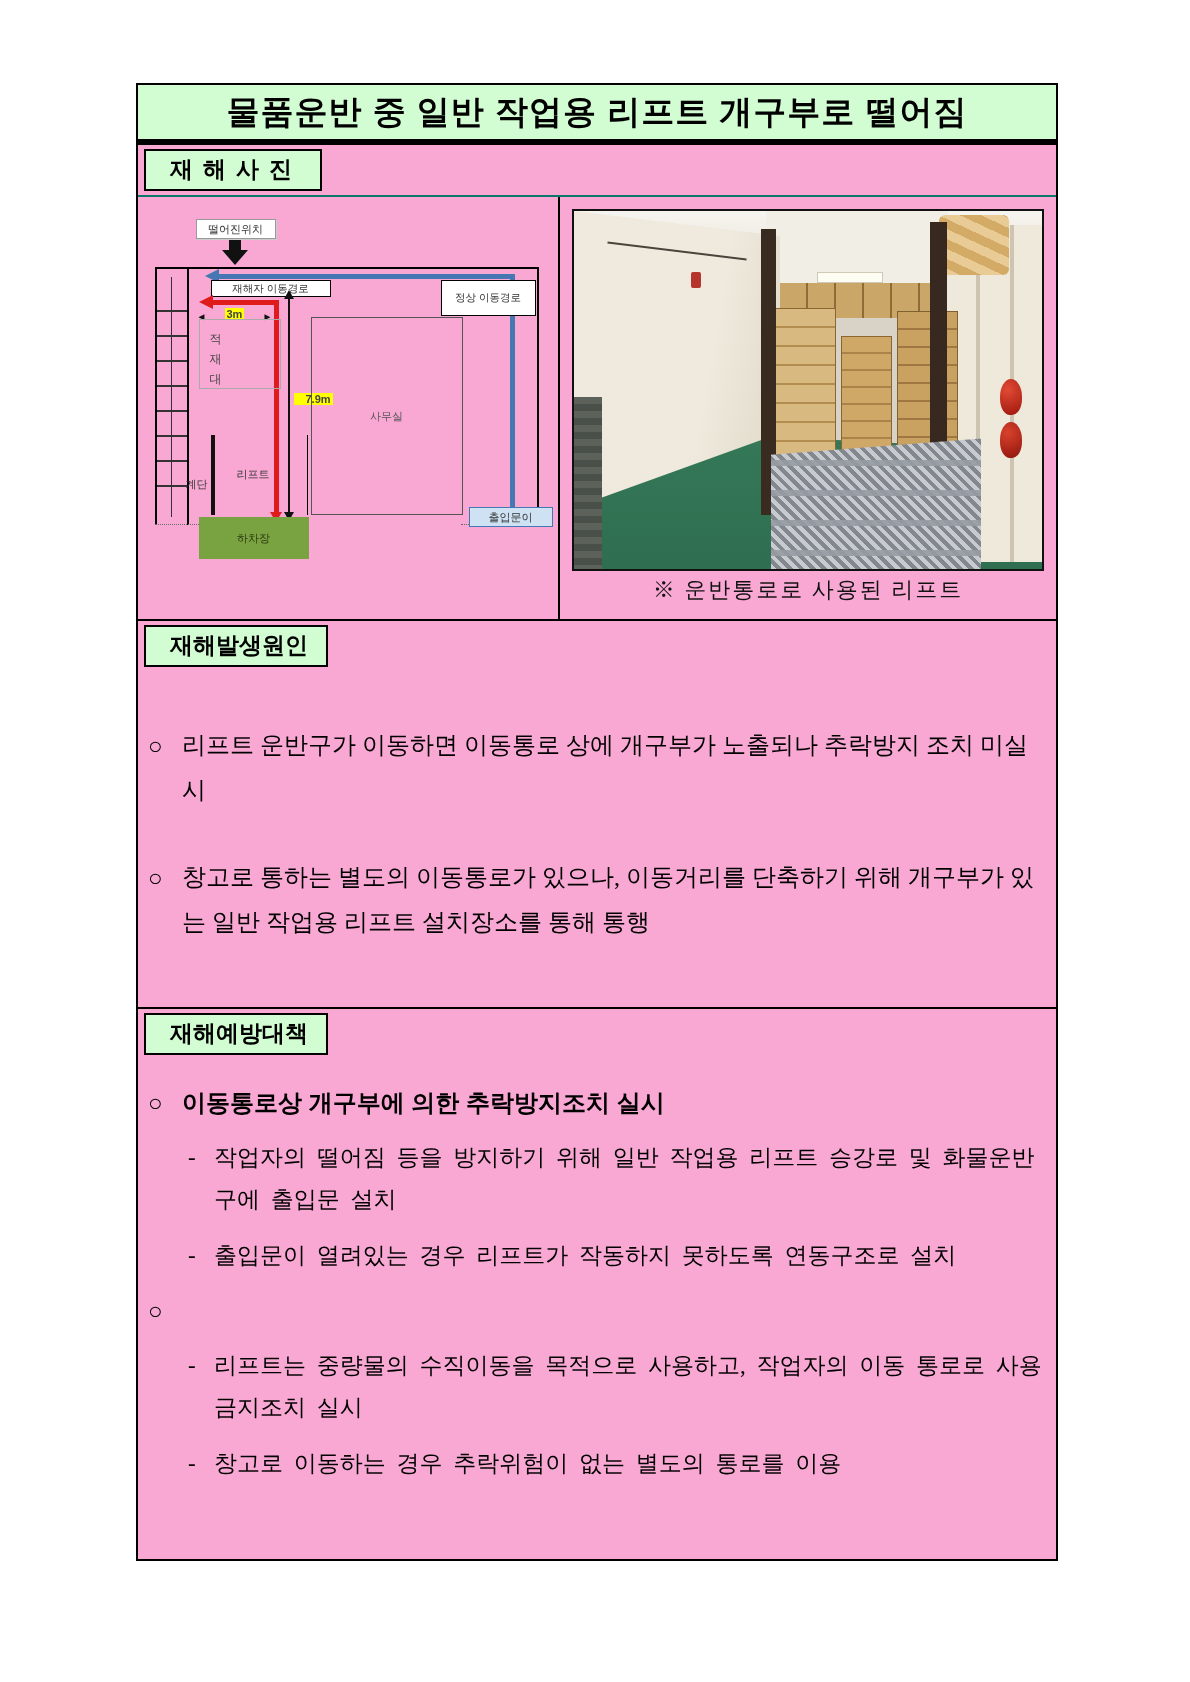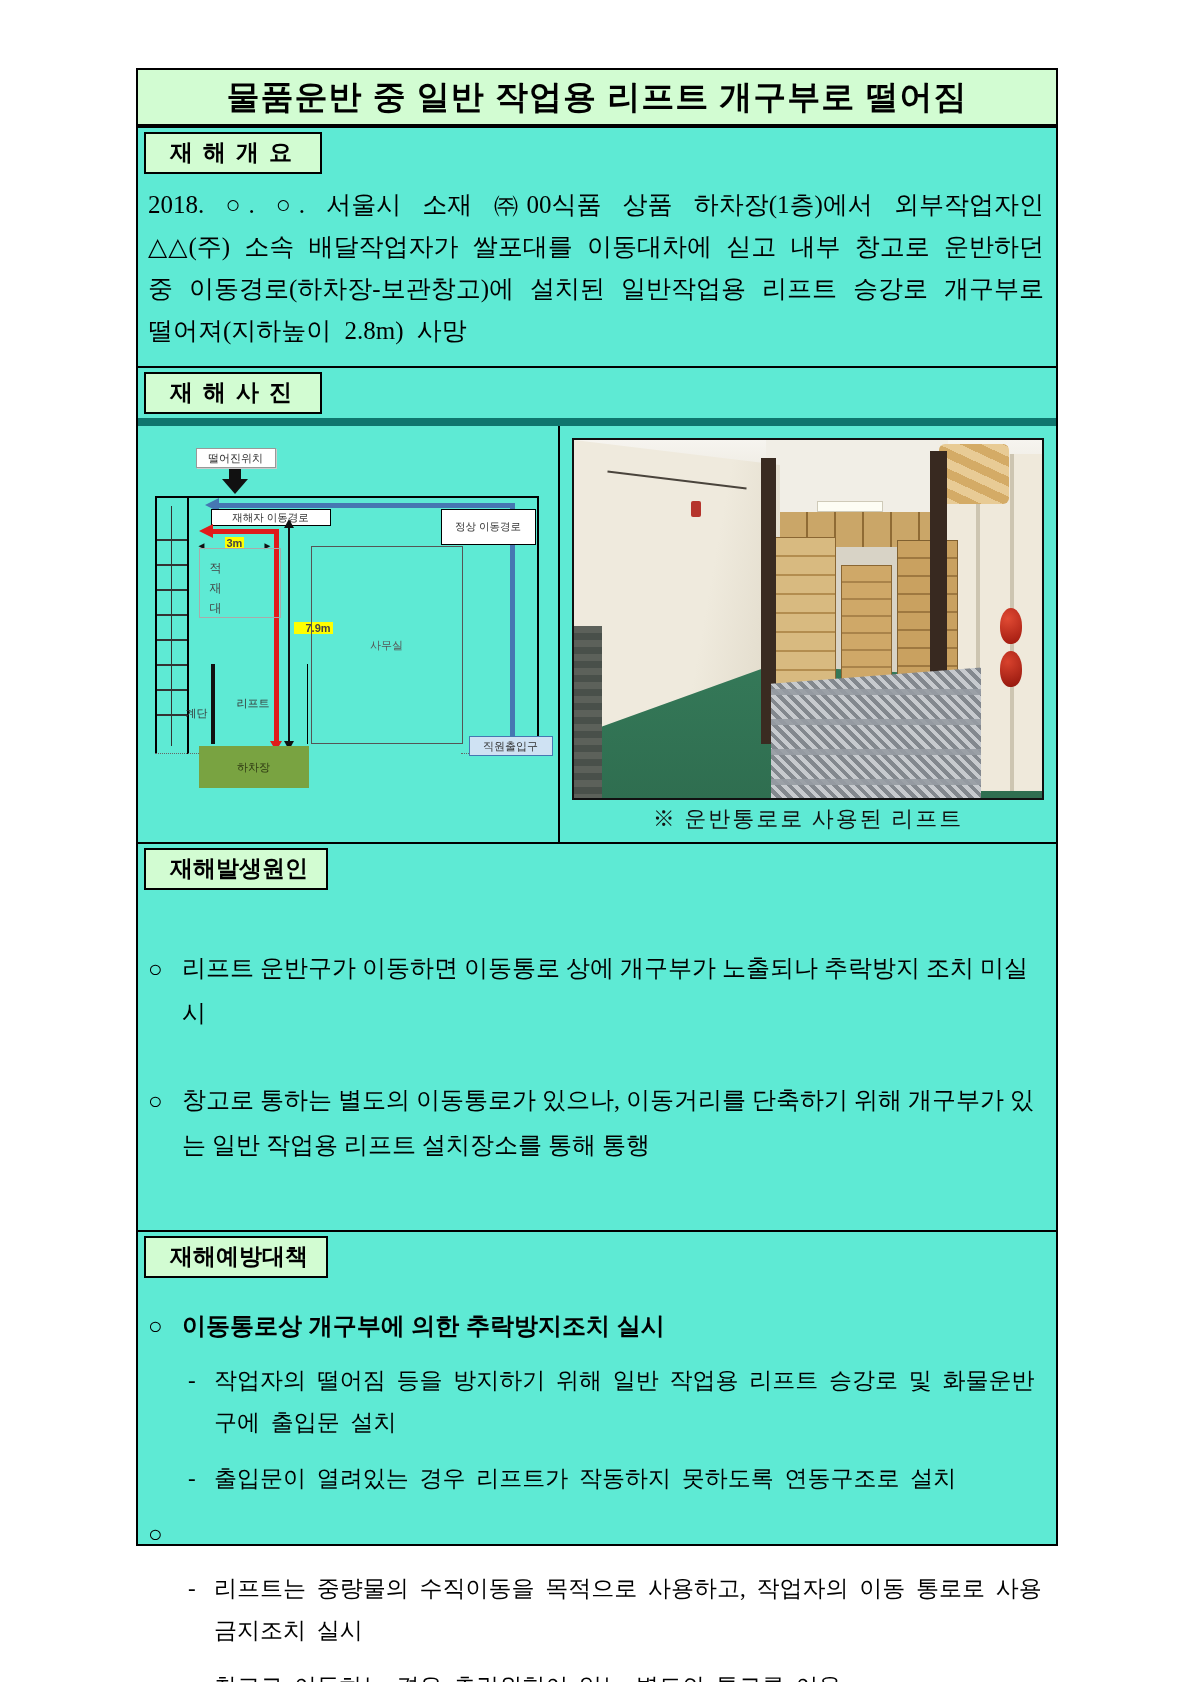--- a/index.html
+++ b/index.html
@@ -3,22 +3,22 @@
 <meta charset="utf-8">
 <style>
   * { margin:0; padding:0; box-sizing:border-box; }
   html,body { background:#ffffff; }
   body {
     width:1190px; height:1682px; position:relative;
     font-family:"Liberation Serif","DejaVu Serif",serif;
     color:#111;
   }
   .frame {
-    position:absolute; left:136px; top:68px; width:922px; height:1478px;
-    border:2px solid #000; background:#5eead4;
+    position:absolute; left:136px; top:83px; width:922px; height:1478px;
+    border:2px solid #000; background:#f9a8d4;
   }
   
   .title-bar {
     height:58px; background:#d2fcd2; border-bottom:4px solid #000;
     display:flex; align-items:center; justify-content:center;
   }
   .title-bar h1 {
     font-family:"Liberation Sans","DejaVu Sans",sans-serif;
     font-size:33px; font-weight:bold; letter-spacing:1px; color:#000;
   }
@@ -31,21 +31,21 @@
     font-weight:bold; font-size:23px; color:#000;
     display:inline-block; padding:3px 18px 4px 24px;
   }
   .tab.spaced { letter-spacing:10px; }
   
   .overview-body {
     padding:10px 12px 14px 10px; font-size:25px; line-height:42px;
     text-align:justify; word-spacing:7px; color:#000;
   }
   
-  .photo-row { display:flex; border-top:8px solid #0f766e; margin-top:4px; height:424px; }
+  .photo-row { display:flex; border-top:2px solid #0f766e; margin-top:4px; height:424px; }
   .cell-left  { width:420px; padding-top:4px; }
   .cell-right { flex:1; border-left:2px solid #000; padding:12px 12px 0 12px; display:flex; flex-direction:column; }
   .fig-caption { text-align:center; font-size:24px; margin-top:8px; letter-spacing:1px; }
   .photo-caption { text-align:center; font-size:22px; margin-top:4px; letter-spacing:2px; }
   
   .diagram { position:relative; width:415px; height:352px; margin:6px auto 0 auto; font-family:"Liberation Sans","DejaVu Sans",sans-serif; }
   .diagram .lbl { position:absolute; font-size:11px; color:#333; white-space:nowrap; }
   .d-wall { position:absolute; background:#000; }
   .d-dotted { position:absolute; border-top:1.5px dotted #666; }
   .fall-box { position:absolute; left:55px; top:12px; width:80px; height:20px; border:1px solid #999; background:#fff;
@@ -138,24 +138,20 @@
 </style>
 </head>
 <body>
 
 <div class="frame">
 
   <div class="title-bar">
     <h1>물품운반 중 일반 작업용 리프트 개구부로 떨어짐</h1>
   </div>
 
-  <div class="section first">
-    <div class="tab spaced">재해개요</div>
-    <div class="overview-body">2018. ○. ○. 서울시 소재 ㈜00식품 상품 하차장(1층)에서 외부작업자인 △△(주) 소속 배달작업자가 쌀포대를 이동대차에 싣고 내부 창고로 운반하던 중 이동경로(하차장-보관창고)에 설치된 일반작업용 리프트 승강로 개구부로 떨어져(지하높이 2.8m) 사망</div>
-  </div>
 
   <div class="section">
     <div class="tab spaced">재해사진</div>
     <div class="photo-row">
 
       <div class="cell-left">
         <div class="diagram">
           <div class="fall-box">떨어진위치</div>
           <div class="fall-arrow-stem"></div>
           <div class="fall-arrow-head"></div>
@@ -198,21 +194,21 @@
           <span class="lbl" style="left:96px;top:260px;">리프트</span>
 
           <div class="office-box">
             <span class="lbl" style="position:static;color:#555;">사무실</span>
           </div>
 
           <div class="dock-box">
             <span>하차장</span>
           </div>
 
-          <div class="entrance-box">직원출입구</div>
+          <div class="entrance-box">출입문이</div>
         </div>
       </div>
 
       <div class="cell-right">
         <div class="photo-art">
           <div class="pa pa-ceiling"></div>
           <div class="pa pa-backwall"></div>
           <div class="pa pa-lamp"></div>
           <div class="pa pa-leftwall"></div>
           <div class="pa pa-cable"></div>

